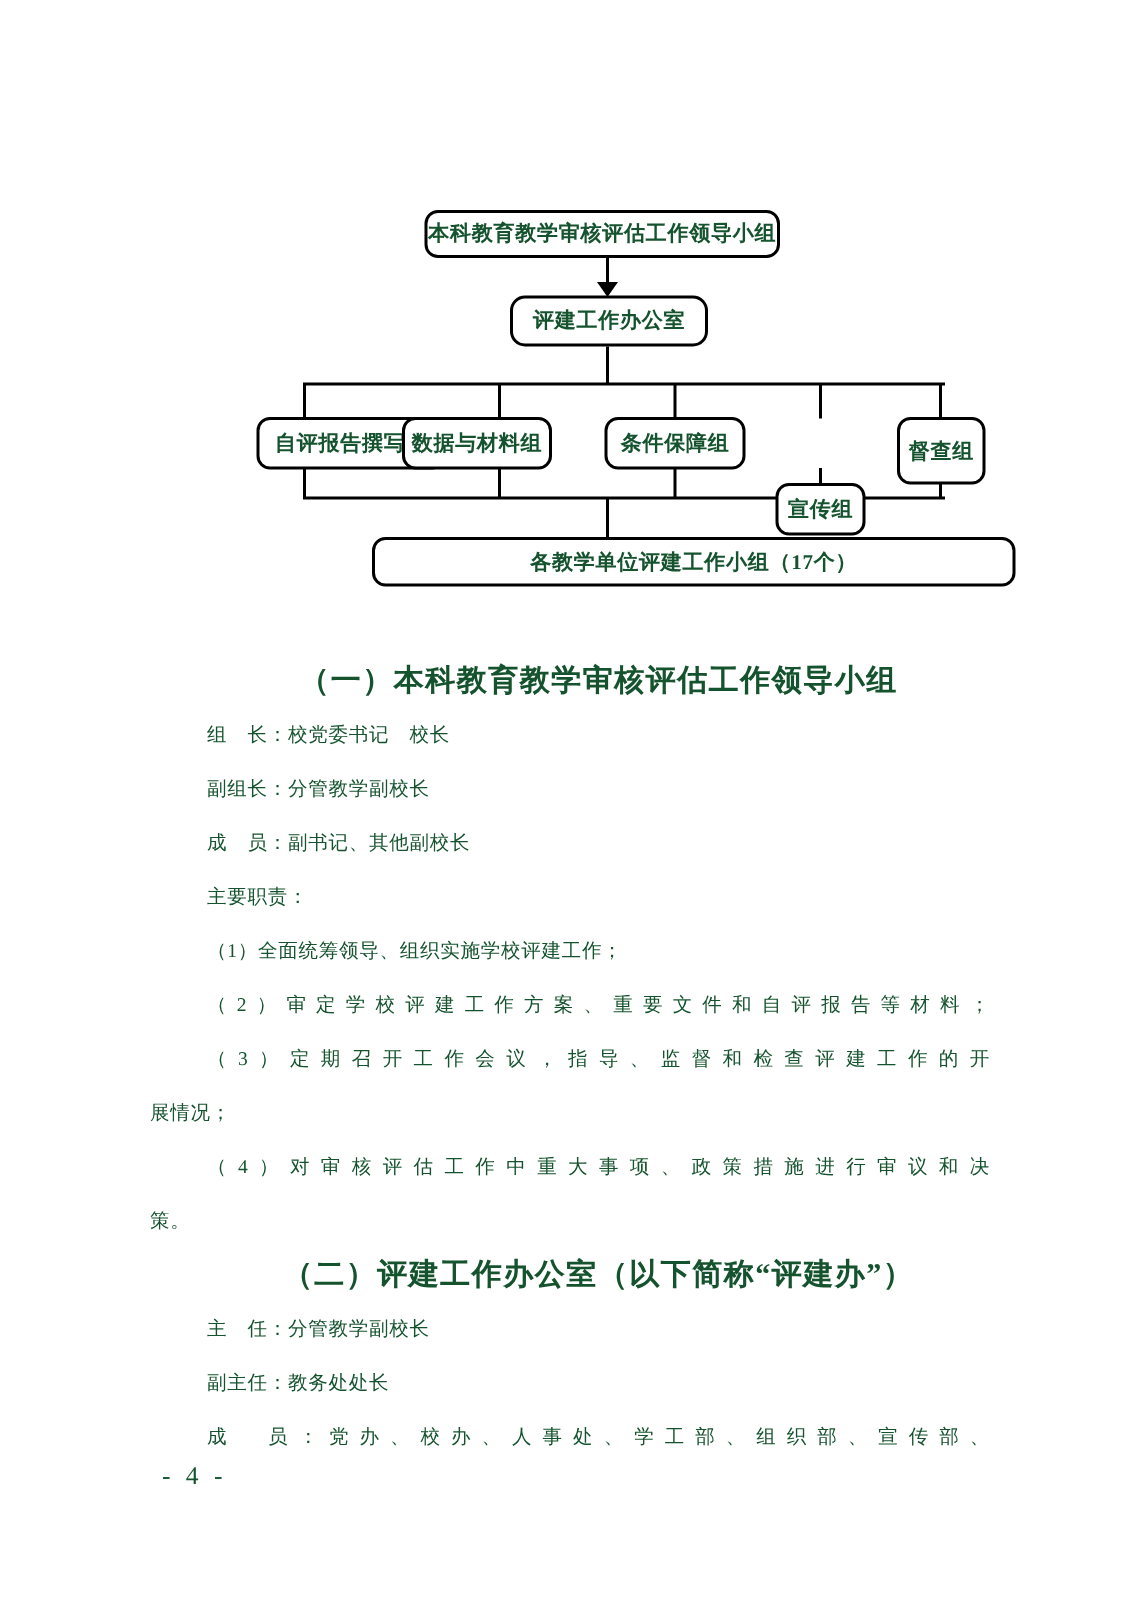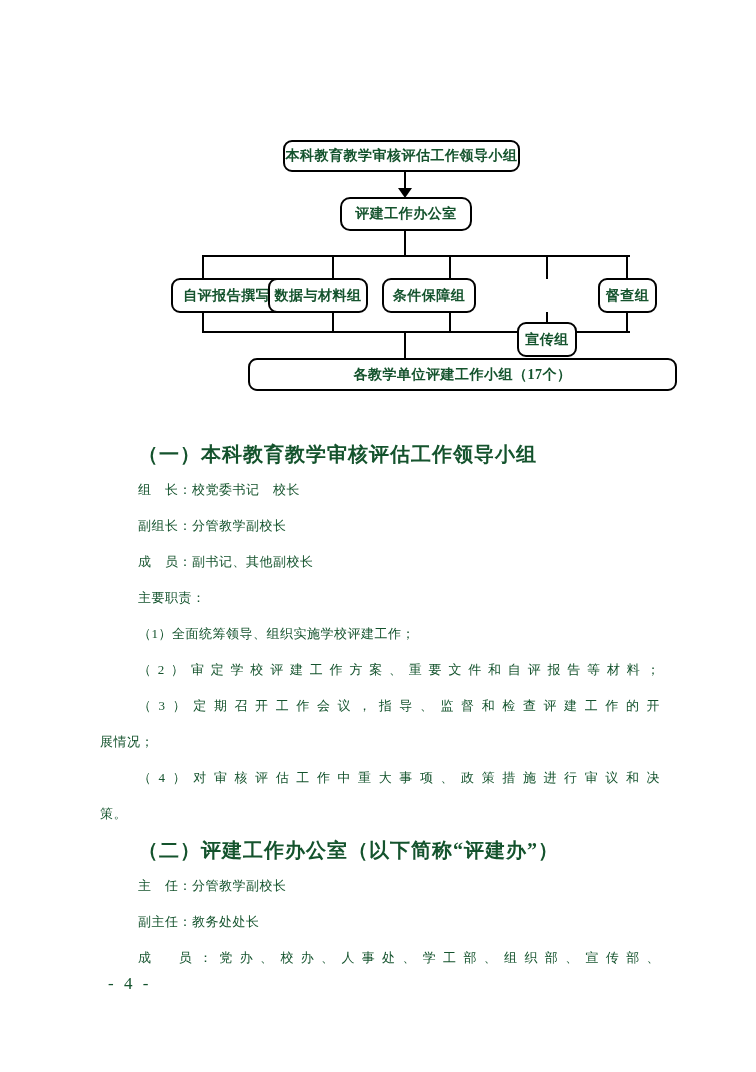--- a/index.html
+++ b/index.html
@@ -31,23 +31,23 @@
     font-size: 14px;
     font-weight: 600;
     letter-spacing: 0.5px;
     white-space: nowrap;
     z-index: 2;
   }
   .box-top    { left: 283px; top: 140px; width: 237px; height: 32px; }
   .box-office { left: 340px; top: 197px; width: 132px; height: 34px; border-radius: 10px; }
   .box-g1 { left: 139px; top: 278px; width: 126px; height: 35px; margin-left: 32px; }
   .box-g2 { left: 268px; top: 278px; width: 100px; height: 35px; }
-  .box-g3 { left: 382px; top: 278px; width:  94px; height: 35px; }
+  .box-g3 { left: 403px; top: 278px; width:  94px; height: 35px; }
   .box-g4 { left: 517px; top: 278px; width:  60px; height: 35px; margin-top: 44px; }
-  .box-g5 { left: 598px; top: 278px; width:  59px; height: 35px; }
+  .box-g5 { left: 598px; top: 278px; width:  59px; height: 45px; }
   .box-bottom { left: 203px; top: 358px; width: 429px; height: 33px; margin-left: 45px; }
 
   .vline, .hline { position: absolute; background: #000; z-index: 1; }
   .vline { width: 2px; }
   .hline { height: 2px; }
 
   .l-arrow-shaft { left: 404px; top: 172px; height: 18px; }
   .arrowhead {
     position: absolute; left: 398px; top: 188px;
     width: 0; height: 0; z-index: 1;
@@ -74,20 +74,21 @@
     height: 36px;
     line-height: 36px;
     font-size: 13px;
     letter-spacing: 0.5px;
   }
   .heading {
     font-size: 20px;
     font-weight: bold;
     text-indent: 38px;
     letter-spacing: 1px;
+    text-align: center;
   }
   .indent { text-indent: 38px; }
   .fill {
     text-align: justify;
     text-align-last: justify;
   }
   .page-number {
     position: absolute;
     left: 108px; top: 974px;
     font-size: 17px;

